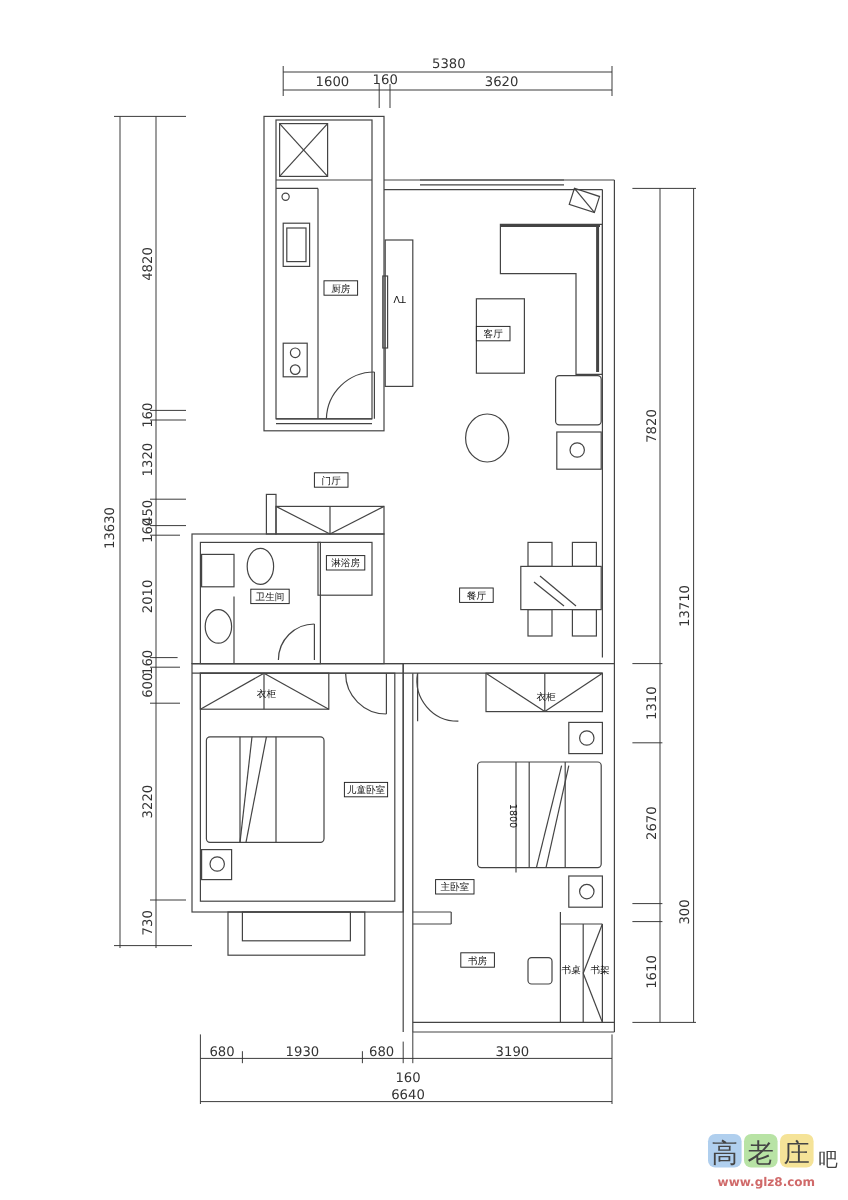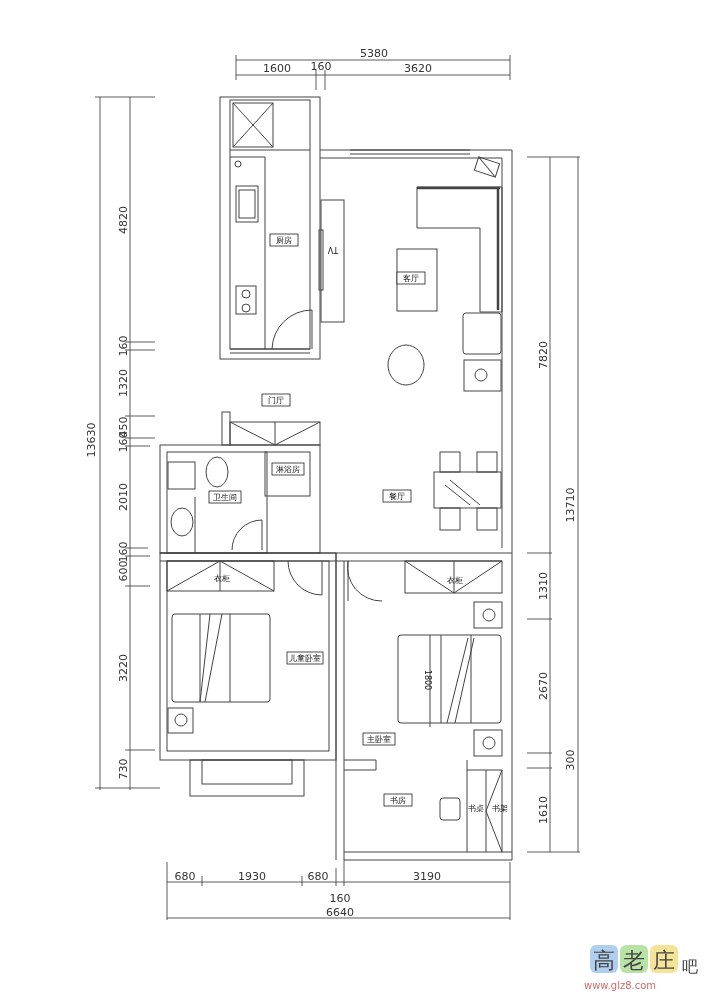--- a/index.html
+++ b/index.html
@@ -1,20 +1,20 @@
 <!DOCTYPE html>
 <html><head>
   <meta charset="utf-8">
   <style>
     html, body { margin: 0; padding: 0; background: #ffffff; }
     body { width: 707px; height: 1000px; position: relative; overflow: hidden; font-family: "DejaVu Sans", sans-serif; }
     svg { position: absolute; left: 0; top: 0; }
     .dim { font-family: "DejaVu Sans", sans-serif; font-size: 11px; fill: #333; }
     .lbl { font-family: "DejaVu Sans", sans-serif; font-size: 8px; fill: #111; }
-    .wm-text { position: absolute; left: 584px; top: 980px; font-family: "DejaVu Sans", sans-serif; font-size: 10px; color: #d06a6a; font-weight: normal; }
+    .wm-text { position: absolute; left: 598px; top: 980px; font-family: "DejaVu Sans", sans-serif; font-size: 10px; color: #d06a6a; font-weight: bold; }
   </style>
 </head>
 <body>
 
 <svg width="707" height="1000" viewBox="0 0 707 1000">
   <g stroke="#333" stroke-width="0.8" fill="none">
 
     <line x1="236" y1="60" x2="510" y2="60"></line>
     <line x1="236" y1="75" x2="510" y2="75"></line>
     <line x1="236" y1="55" x2="236" y2="80"></line>

